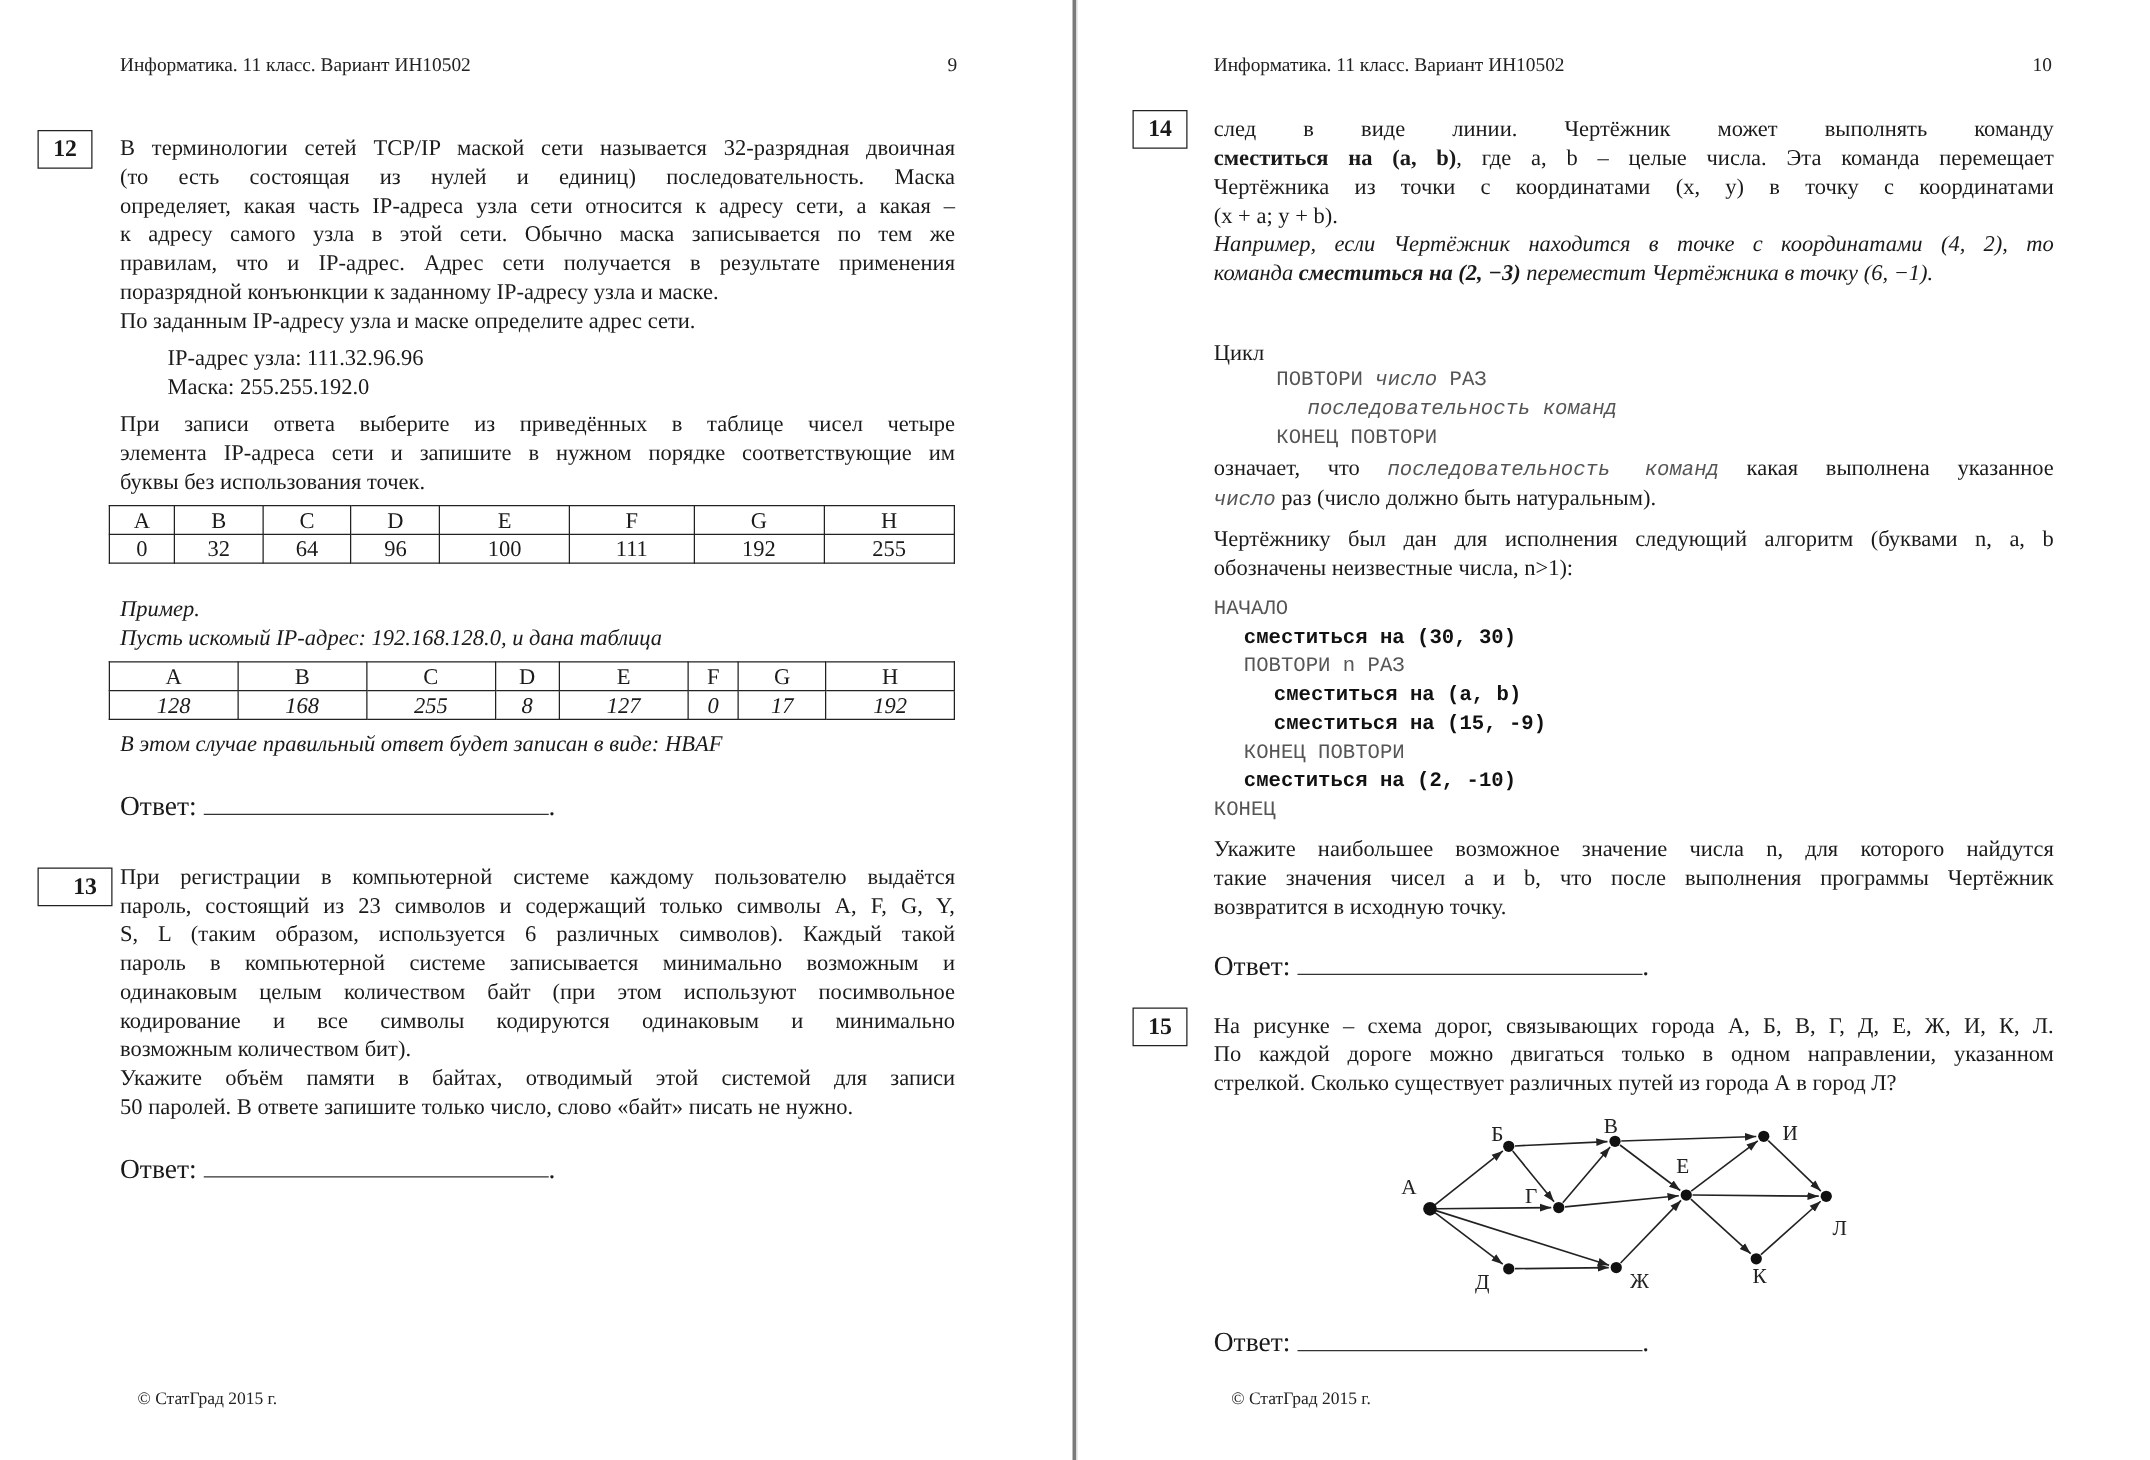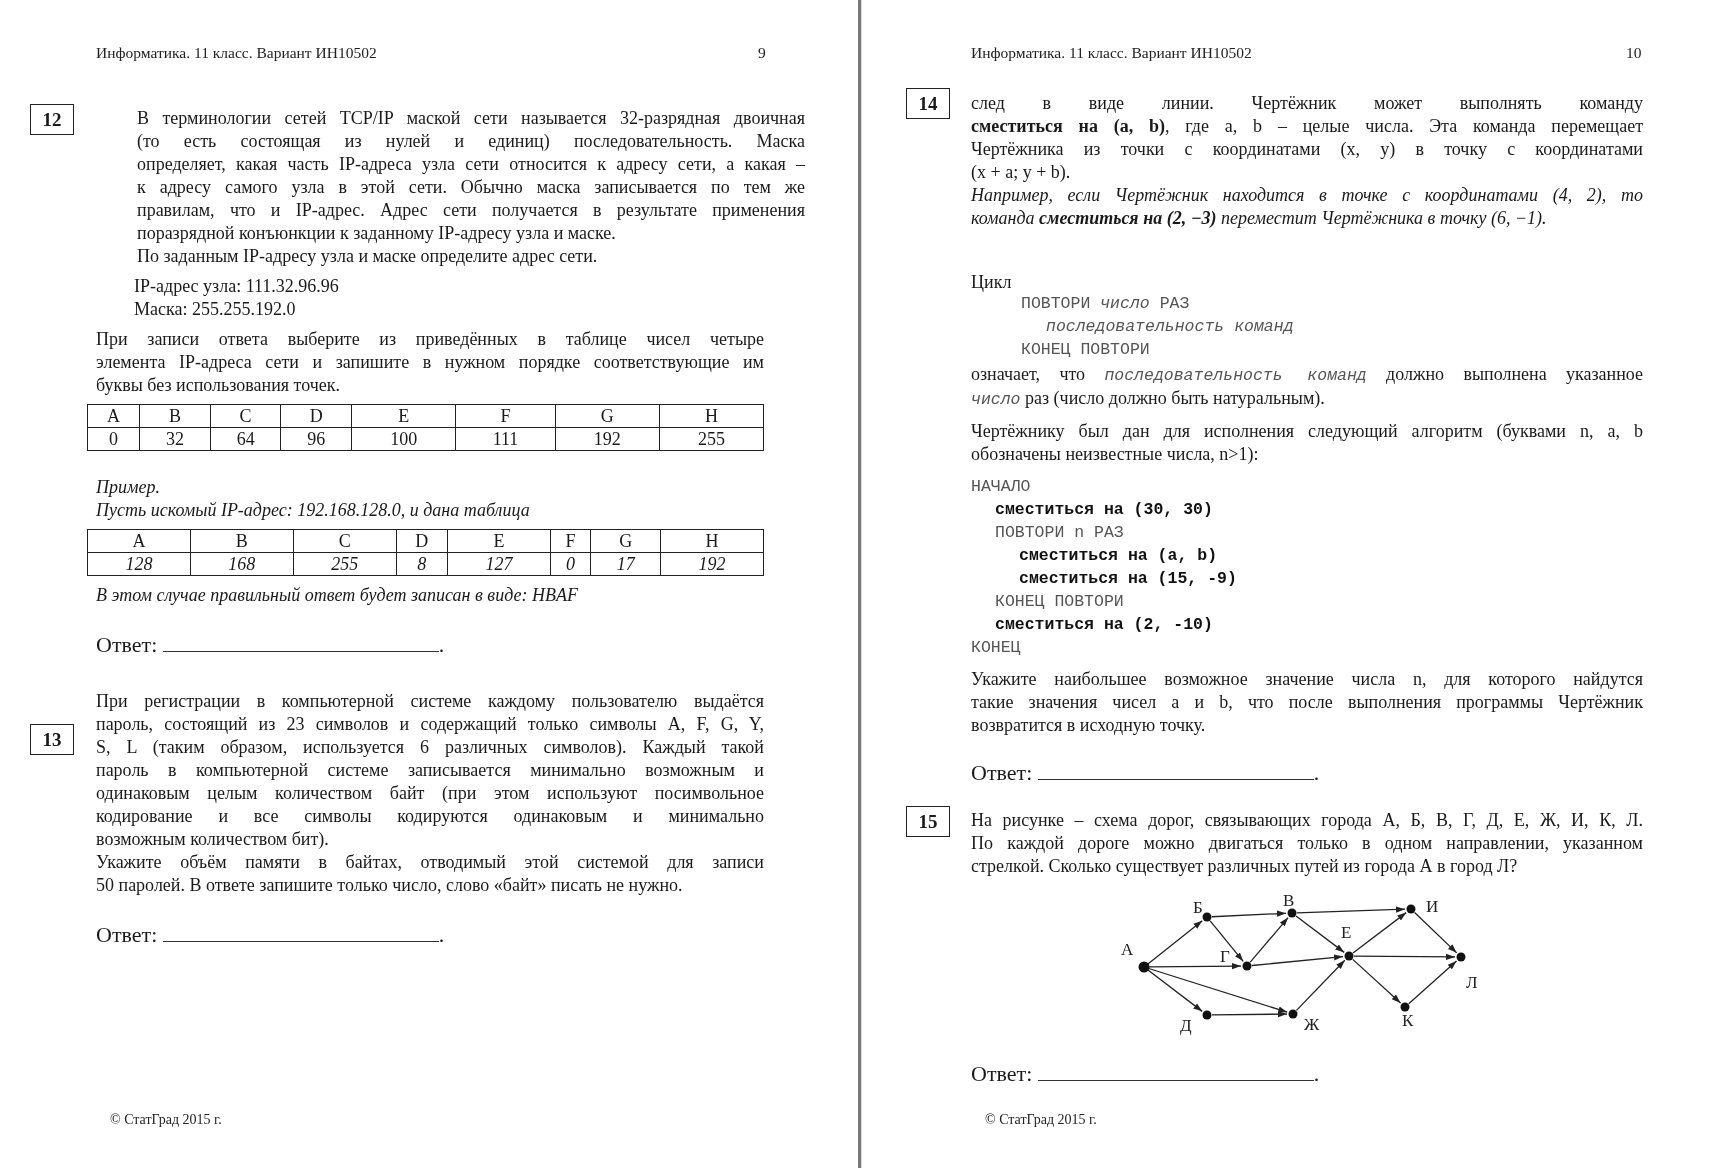--- a/index.html
+++ b/index.html
@@ -42,21 +42,21 @@
 <body>
 
 <div class="divider"></div>
 <div class="divider2"></div>
 
 <div class="page" id="page-left">
   <div class="hdr" style="left:96px; top:44px;">Информатика. 11 класс. Вариант ИН10502</div>
   <div class="pnum" style="left:758px; top:44px;">9</div>
 
   <div class="qbox" style="left:30px; top:104px;">12</div>
-  <div class="para" style="left:96px; top:107px; width:668px;margin-left:41px;">
+  <div class="para" style="left:96px; top:107px; width:668px;">
     <p class="just-last">В терминологии сетей TCP/IP маской сети называется 32-разрядная двоичная</p>
     <p class="just-last">(то есть состоящая из нулей и единиц) последовательность. Маска</p>
     <p class="just-last">определяет, какая часть IP-адреса узла сети относится к адресу сети, а какая –</p>
     <p class="just-last">к адресу самого узла в этой сети. Обычно маска записывается по тем же</p>
     <p class="just-last">правилам, что и IP-адрес. Адрес сети получается в результате применения</p>
     <p>поразрядной конъюнкции к заданному IP-адресу узла и маске.</p>
     <p>По заданным IP-адресу узла и маске определите адрес сети.</p>
   </div>
   <div class="para" style="left:134px; top:275px; width:400px;">
     <p>IP-адрес узла: 111.32.96.96</p>
@@ -123,21 +123,21 @@
   </tbody>
     </table>
 
   <div class="para it" style="left:96px; top:584px; width:668px;">В этом случае правильный ответ будет записан в виде: HBAF</div>
 
   <div class="answer" style="left:96px; top:632px;">
     <span>Ответ:</span>
     <span class="line" style="width:276px;"></span><span>.</span>
   </div>
 
-  <div class="qbox" style="left:30px; top:724px;">13</div>
+  <div class="qbox" style="left:30px; top:694px;padding-left:16px;">13</div>
   <div class="para" style="left:96px; top:690px; width:668px;">
     <p class="just-last">При регистрации в компьютерной системе каждому пользователю выдаётся</p>
     <p class="just-last">пароль, состоящий из 23 символов и содержащий только символы A, F, G, Y,</p>
     <p class="just-last">S, L (таким образом, используется 6 различных символов). Каждый такой</p>
     <p class="just-last">пароль в компьютерной системе записывается минимально возможным и</p>
     <p class="just-last">одинаковым целым количеством байт (при этом используют посимвольное</p>
     <p class="just-last">кодирование и все символы кодируются одинаковым и минимально</p>
     <p>возможным количеством бит).</p>
     <p class="just-last">Укажите объём памяти в байтах, отводимый этой системой для записи</p>
     <p>50 паролей. В ответе запишите только число, слово «байт» писать не нужно.</p>
@@ -173,21 +173,21 @@
     <p class="it just-last">Например, если Чертёжник находится в точке с координатами (4, 2), то</p>
     <p class="it"><span>команда </span><span class="b">сместиться на (2, −3)</span><span> переместит Чертёжника в точку (6, −1).</span></p>
   </div>
 
   <div class="para" style="left:971px; top:271px;">Цикл</div>
   <div class="code-line mono" style="left:1021px; top:294px;"><span class="code-kw">ПОВТОРИ</span> <span class="code-it">число</span> <span class="code-kw">РАЗ</span></div>
   <div class="code-line mono code-it" style="left:1046px; top:317px;">последовательность команд</div>
   <div class="code-line mono code-kw" style="left:1021px; top:340px;">КОНЕЦ ПОВТОРИ</div>
 
   <div class="para" style="left:971px; top:363px; width:672px;">
-    <p class="just-last"><span>означает, что </span><span class="mono code-it" style="font-size:16.5px">последовательность команд</span><span> должно выполнена указанное</span></p>
+    <p class="just-last"><span>означает, что </span><span class="mono code-it" style="font-size:16.5px">последовательность команд</span><span> какая выполнена указанное</span></p>
     <p><span class="mono code-it" style="font-size:16.5px">число</span><span> раз (число должно быть натуральным).</span></p>
   </div>
 
   <div class="para" style="left:971px; top:420px; width:672px;">
     <p class="just-last">Чертёжнику был дан для исполнения следующий алгоритм (буквами n, a, b</p>
     <p>обозначены неизвестные числа, n&gt;1):</p>
   </div>
 
   <div id="algo">
     <div class="code-line mono code-kw" style="left:971px; top:477px;">НАЧАЛО</div>

